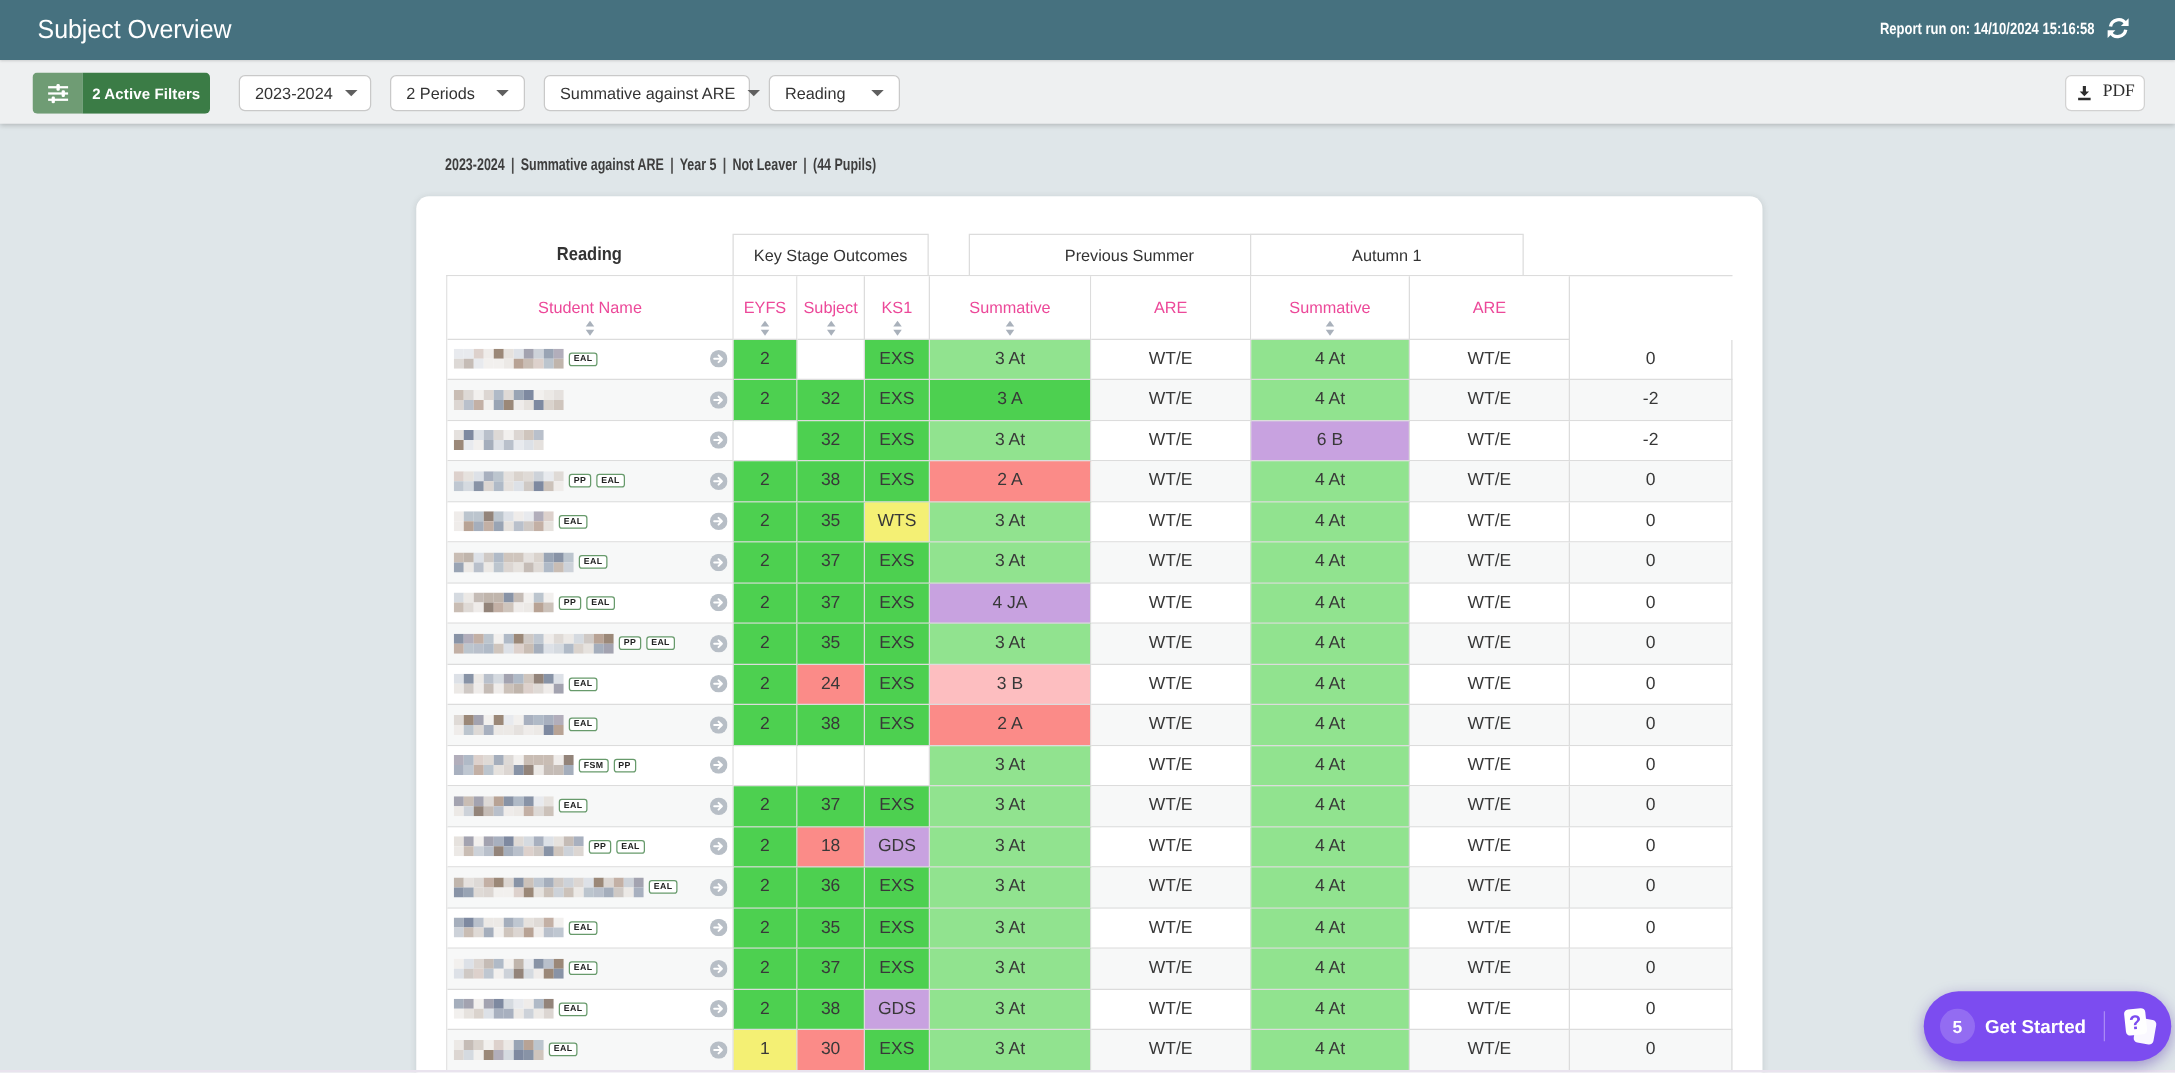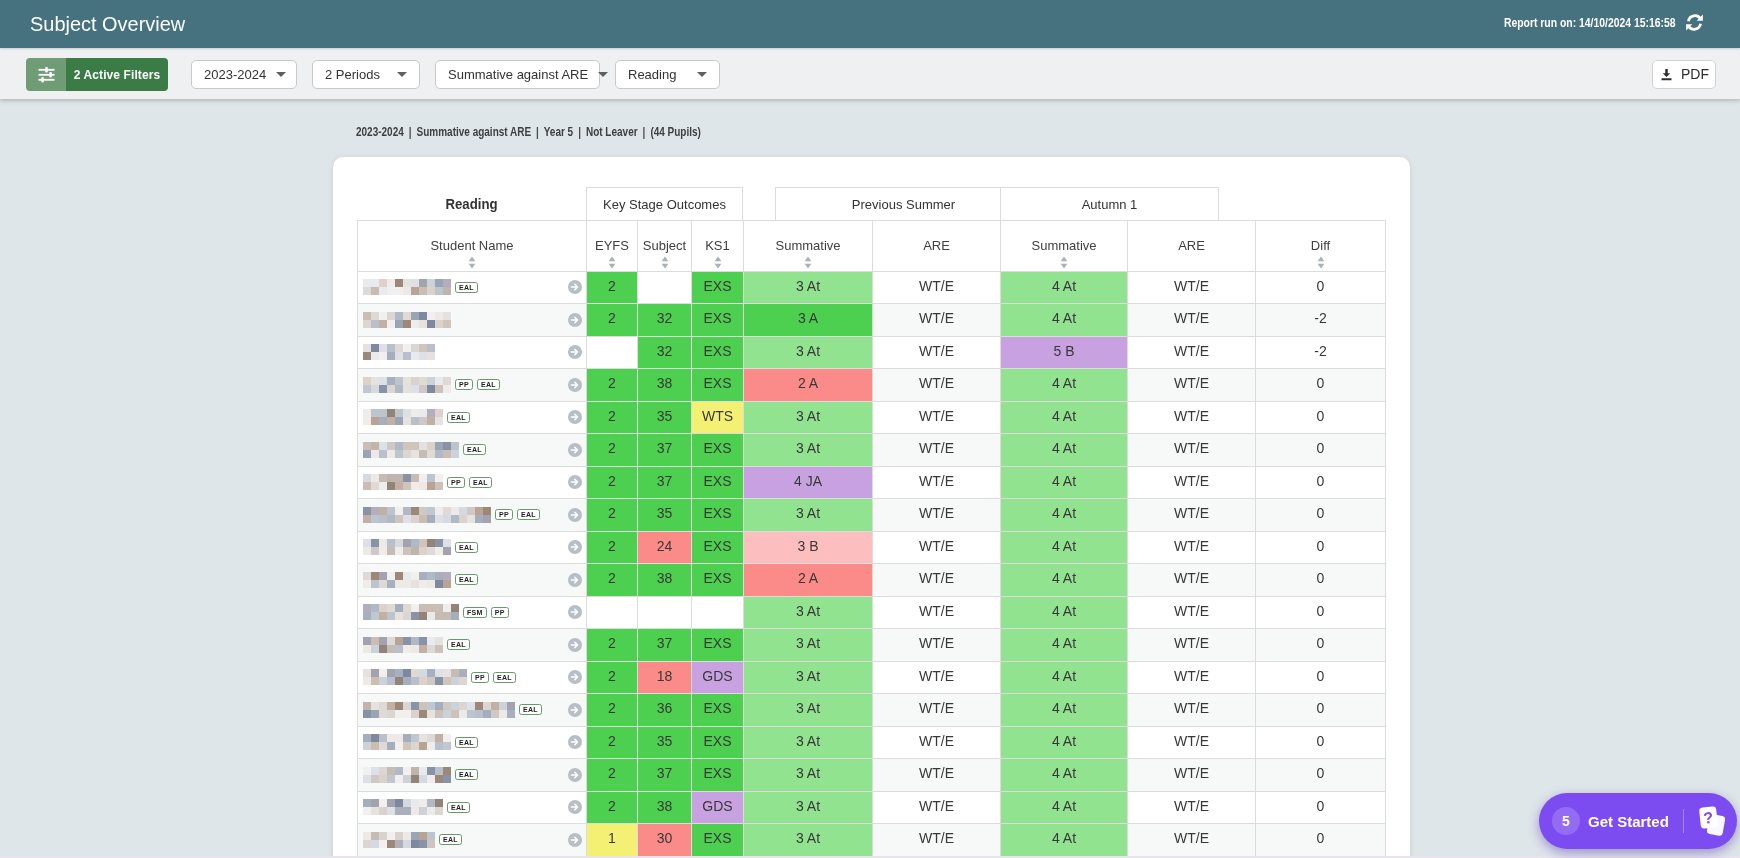--- a/index.html
+++ b/index.html
@@ -19,40 +19,40 @@
 .afico { width:40px; background:#6f9c74; display:flex; align-items:center; justify-content:center; }
 .aftxt { flex:1; background:#3b7c46; color:#fff; font-size:12px; font-weight:bold; letter-spacing:.1px;
   display:flex; align-items:center; justify-content:center; }
 .dd { position:absolute; top:11.5px; height:29px; background:#fff; border:1px solid #c9c9c9;
   border-radius:5px; font-size:13px; color:#333; display:flex; align-items:center; white-space:nowrap;
   padding:0 12px; justify-content:space-between; }
 .caret { width:0; height:0; border-left:5px solid transparent; border-right:5px solid transparent;
   border-top:5.5px solid #5f5f5f; margin-left:10px; }
 .pdf { position:absolute; left:1652px; top:11.5px; width:64px; height:29px; background:#fff;
   border:1px solid #d2d2d2; border-radius:5px; display:flex; align-items:center;
-  justify-content:center; gap:7px; font-size:14px; color:#2d2d2d; }
+  justify-content:center; gap:7px; font-size:14px; color:#2d2d2d;font-family:Liberation Serif, serif; }
 
 .crumb { position:absolute; left:356px; top:124px; font-size:13.5px; font-weight:bold; color:#3e3e3e;
   transform:scaleX(.74); transform-origin:0 0; white-space:nowrap; }
 .crumb .sep { color:#4a4a4a; font-weight:bold; padding:0 3px; }
 
 .card { position:absolute; left:333px; top:157px; width:1077px; height:720px; background:#fff;
   border-radius:10px; box-shadow:0 1px 5px rgba(60,64,67,.15); }
 
 .reading { position:absolute; left:357px; top:195px; width:229px; text-align:center;
   font-size:15px; font-weight:bold; color:#333; z-index:3; transform:scaleX(.88); }
 .grp { position:absolute; top:187px; height:34px; background:#fff; border:1px solid #dcdcdc;
   display:flex; align-items:center; justify-content:center; font-size:13px; color:#333; z-index:2; }
 
 .grid { position:absolute; left:357px; top:220px; width:1029px; z-index:2;
   display:grid; grid-template-columns:229px 51px 54px 52px 129px 128px 127px 128px 130px;
   border-top:1px solid #dcdcdc; border-left:1px solid #dcdcdc; background:#fff; }
 .th { height:50.5px; border-right:1px solid #dcdcdc; border-bottom:1px solid #dcdcdc;
   display:flex; flex-direction:column; align-items:center; justify-content:center;
-  font-size:13px; color:#404040; background:#fff; padding-top:14px; }
+  font-size:13px; color:#ec4899; background:#fff; padding-top:14px; }
 .thl { line-height:17px; }
 .sort { margin-top:2px; }
 .row { grid-column:1/-1; display:grid; grid-template-columns:229px 51px 54px 52px 129px 128px 127px 128px 130px; }
 .row.r1 .c { background:#f7f8f8; }
 .c { height:32.5px; border-right:1px solid #dcdcdc; border-bottom:1px solid #dcdcdc;
   display:flex; align-items:center; justify-content:center; font-size:14px; color:#383838; padding-bottom:3px;
   background:#fff; }
 .c.g  { background:#4dd050 !important; }
 .c.lg { background:#91e38f !important; }
 .c.y  { background:#f4f074 !important; }
@@ -166,27 +166,20 @@
     <div class="th">
       <div class="thl">Summative</div>
       <svg class="sort" width="8" height="13" viewBox="0 0 8 13">
         <path d="M4 0.5L7.4 5.2H0.6Z" fill="#a9b1bb"></path>
         <path d="M4 12.5L7.4 7.8H0.6Z" fill="#a9b1bb"></path>
       </svg>
     </div>
     <div class="th">
       <div class="thl">ARE</div>
       <svg class="sort" width="8" height="13" viewBox="0 0 8 13"></svg>
-    </div>
-    <div class="th">
-      <div class="thl">Diff</div>
-      <svg class="sort" width="8" height="13" viewBox="0 0 8 13">
-        <path d="M4 0.5L7.4 5.2H0.6Z" fill="#a9b1bb"></path>
-        <path d="M4 12.5L7.4 7.8H0.6Z" fill="#a9b1bb"></path>
-      </svg>
     </div>
 <div class="row r0">
       <div class="c name">
         <svg class="mos" width="88" height="16" viewBox="0 0 88 16">
           <rect x="0" y="0" width="8" height="8" fill="#e8eaee"></rect>
           <rect x="8" y="0" width="8" height="8" fill="#e8eaee"></rect>
           <rect x="16" y="0" width="8" height="8" fill="#ddd1cc"></rect>
           <rect x="24" y="0" width="8" height="8" fill="#efecea"></rect>
           <rect x="32" y="0" width="8" height="8" fill="#9b8878"></rect>
           <rect x="40" y="0" width="8" height="8" fill="#e6e2de"></rect>
@@ -296,21 +289,21 @@
             <circle cx="7.5" cy="7.5" r="7.5" fill="#b7bec6"></circle>
             <path d="M3.6 7.5h6M7.3 4.6l2.9 2.9-2.9 2.9" stroke="#fff" stroke-width="1.7" fill="none" stroke-linecap="round" stroke-linejoin="round"></path>
           </svg>
         </span>
       </div>
       <div class="c"></div>
       <div class="c g">32</div>
       <div class="c g">EXS</div>
       <div class="c lg">3 At</div>
       <div class="c">WT/E</div>
-      <div class="c pu">5 B</div>
+      <div class="c pu">6 B</div>
       <div class="c">WT/E</div>
       <div class="c">-2</div>
     </div>
 <div class="row r1">
       <div class="c name">
         <svg class="mos" width="88" height="16" viewBox="0 0 88 16">
           <rect x="0" y="0" width="8" height="8" fill="#ddd1cc"></rect>
           <rect x="8" y="0" width="8" height="8" fill="#e6e2de"></rect>
           <rect x="16" y="0" width="8" height="8" fill="#dde1e7"></rect>
           <rect x="24" y="0" width="8" height="8" fill="#a8b0bf"></rect>

